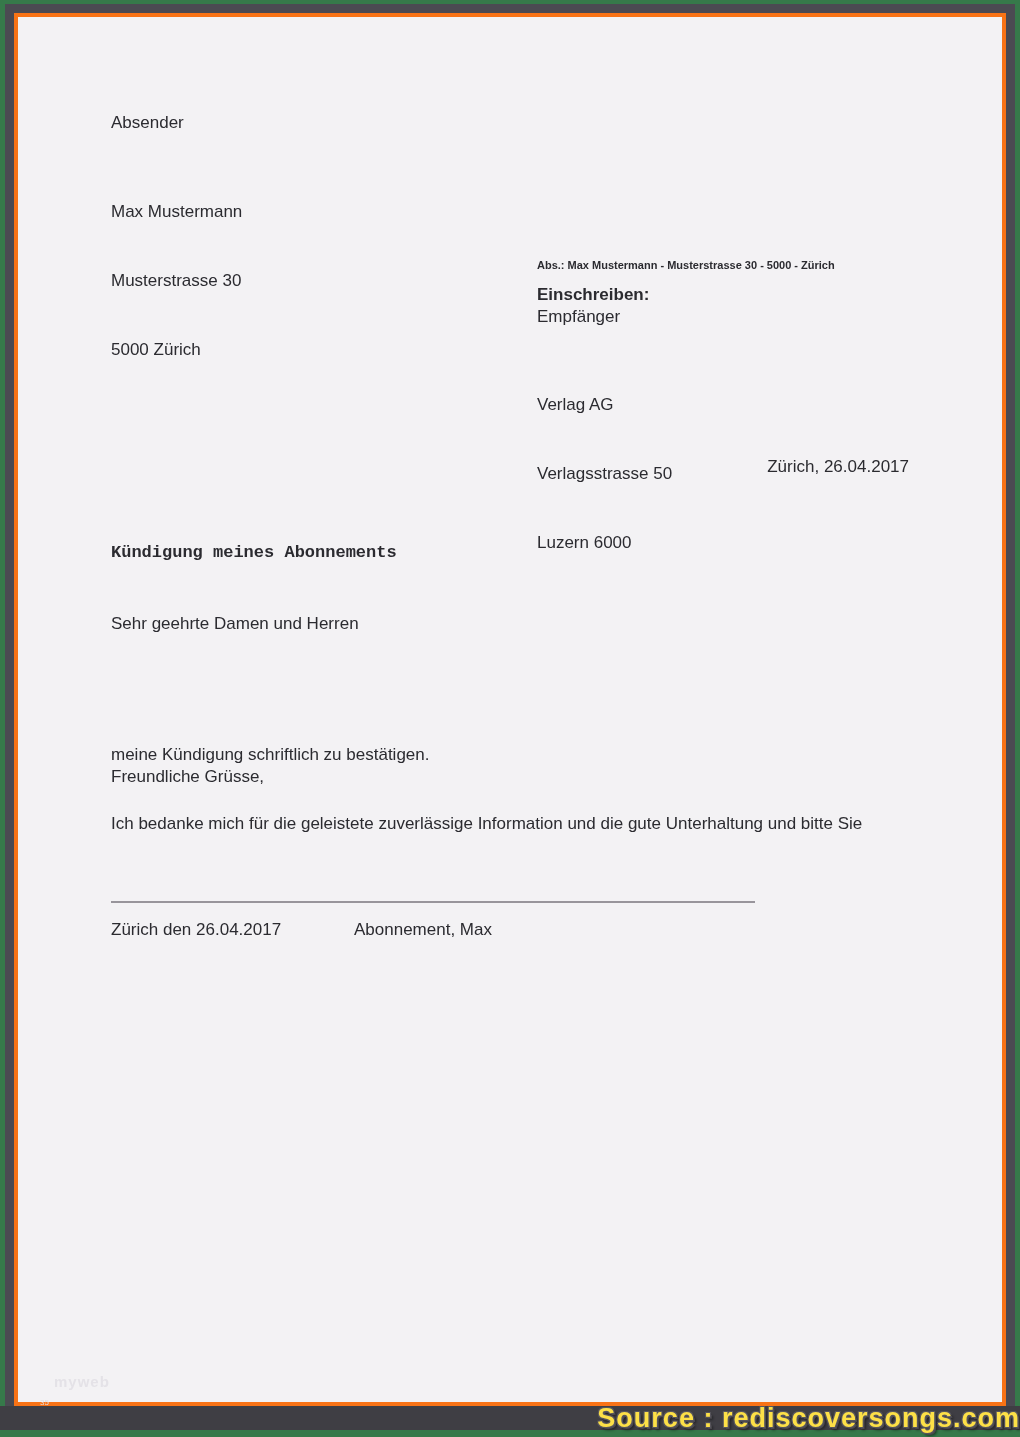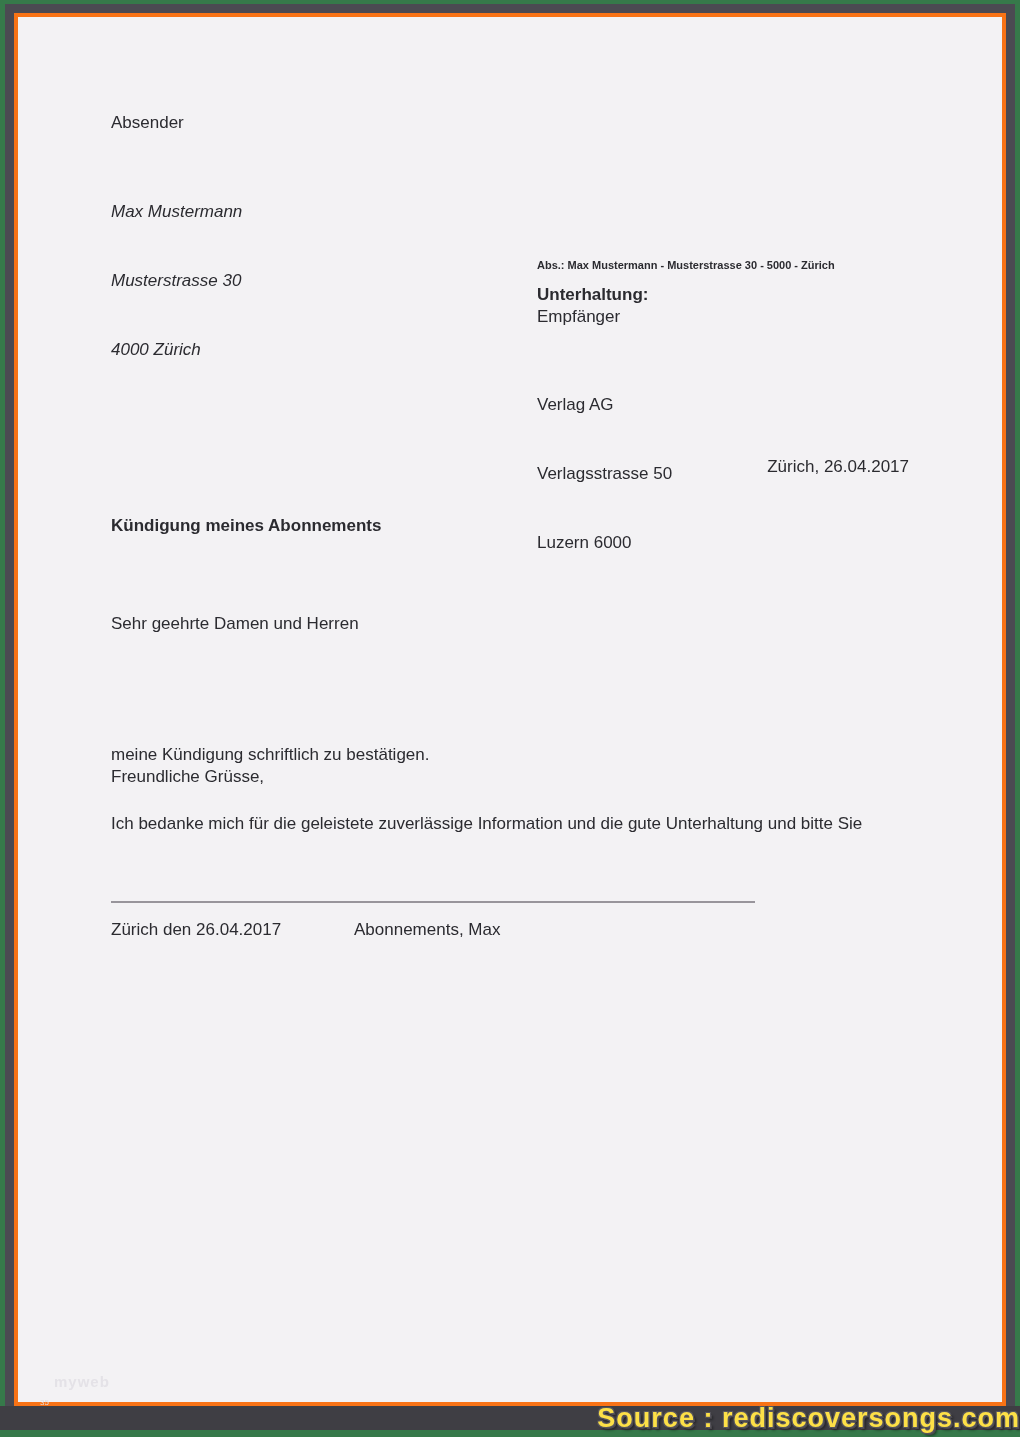--- a/index.html
+++ b/index.html
@@ -18,28 +18,28 @@
     position: absolute; left: 14px; top: 13px; right: 14px; bottom: 31px;
     background: var(--page_bg, #f3f2f4);
     border: 4px solid #f97316;
     box-sizing: border-box;
   }
   .page * { color: var(--text, #2b2b30); }
   .txt { position: absolute; font-size: 17px; line-height: 23px; white-space: pre; }
   .bold { font-weight: bold; }
   .small { font-size: 11px; font-weight: 600; line-height: 14px; }
   .block div { font-size: 17px; line-height: 23px; white-space: pre; }
-  .sender-block   { left: 93px;  top: 137px; font-style: italic; }
+  .sender-block   { left: 93px;  top: 137px; }
   .sender-label   { left: 93px;  top: 94px; }
   .abs-line       { left: 519px; top: 241px; }
   .einschreiben   { left: 519px; top: 266px; }
   .empfaenger     { left: 519px; top: 288px; }
   .recipient-block{ left: 519px; top: 330px; }
   .date-line      { right: 93px; top: 438px; text-align: center; }
-  .subject        { left: 93px;  top: 497px; }
+  .subject        { left: 93px;  top: 524px; font-family: Liberation Mono, monospace; }
   .salutation     { left: 93px;  top: 595px; }
   .para1          { left: 93px;  top: 612px; }
   .para2          { left: 93px;  top: 680px; }
   .closing        { left: 93px;  top: 748px; }
   .sig-line {
     position: absolute; left: 93px; top: 884px; width: 644px; height: 0;
     border-top: 2px solid #98959b;
   }
   .sig-place-date { left: 93px;  top: 901px; }
   .sig-name       { left: 336px; top: 901px; }
@@ -76,26 +76,26 @@
 
 <div class="gray-frame"></div>
 
 <div class="page">
 
   <div class="txt sender-label">Absender</div>
 
   <div class="txt block sender-block">
     <div>Max Mustermann</div>
     <div>Musterstrasse 30</div>
-    <div>4000 Zürich</div>
+    <div>5000 Zürich</div>
   </div>
 
   <div class="txt small abs-line">Abs.: Max Mustermann - Musterstrasse 30 - 5000 - Zürich</div>
 
-  <div class="txt bold einschreiben">Unterhaltung:</div>
+  <div class="txt bold einschreiben">Einschreiben:</div>
   <div class="txt empfaenger">Empfänger</div>
 
   <div class="txt block recipient-block">
     <div>Verlag AG</div>
     <div>Verlagsstrasse 50</div>
     <div>Luzern 6000</div>
   </div>
 
   <div class="txt date-line">Zürich, 26.04.2017</div>
 
@@ -107,21 +107,21 @@
   <div class="txt block para2">
     <div>meine Kündigung schriftlich zu bestätigen.</div>
     <div>Ich bedanke mich für die geleistete zuverlässige Information und die gute Unterhaltung und bitte Sie</div>
   </div>
 
   <div class="txt closing">Freundliche Grüsse,</div>
 
   <div class="sig-line"></div>
 
   <div class="txt sig-place-date">Zürich den 26.04.2017</div>
-  <div class="txt sig-name">Abonnements, Max</div>
+  <div class="txt sig-name">Abonnement, Max</div>
 
   <div class="watermark">myweb</div>
   <div class="watermark-num">35</div>
 
 </div>
 
 <div class="footer-bar"></div>
 <div class="footer-green"></div>
 <div class="source-text">Source : rediscoversongs.com</div>
 

